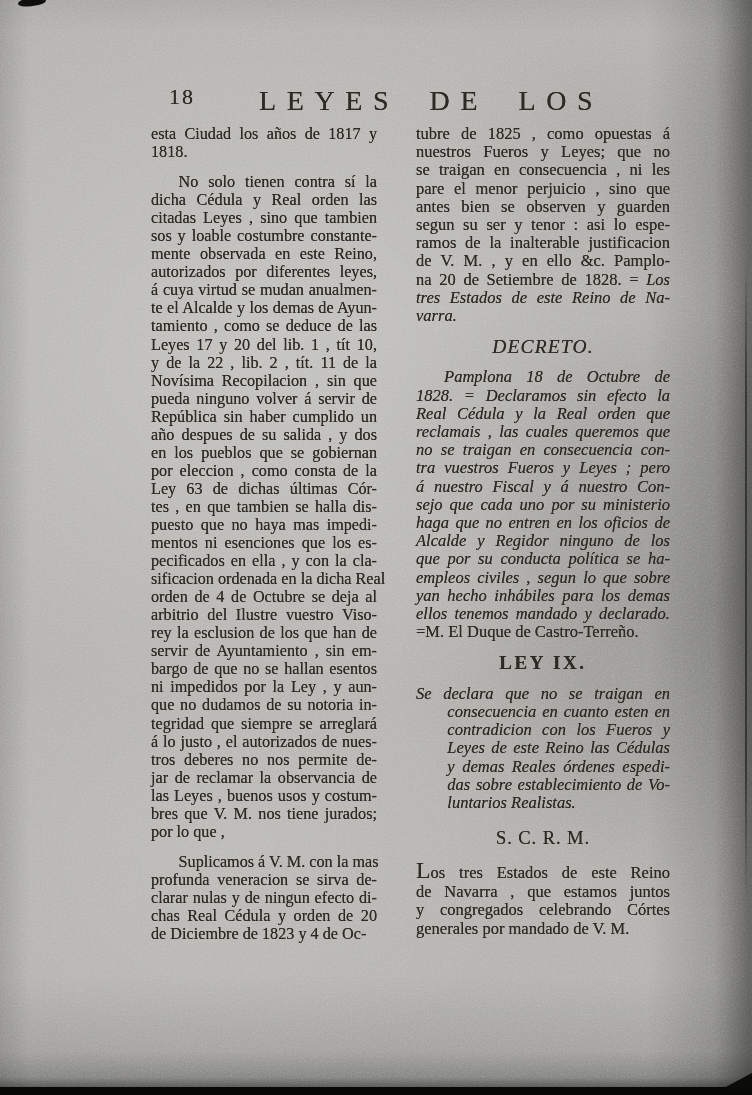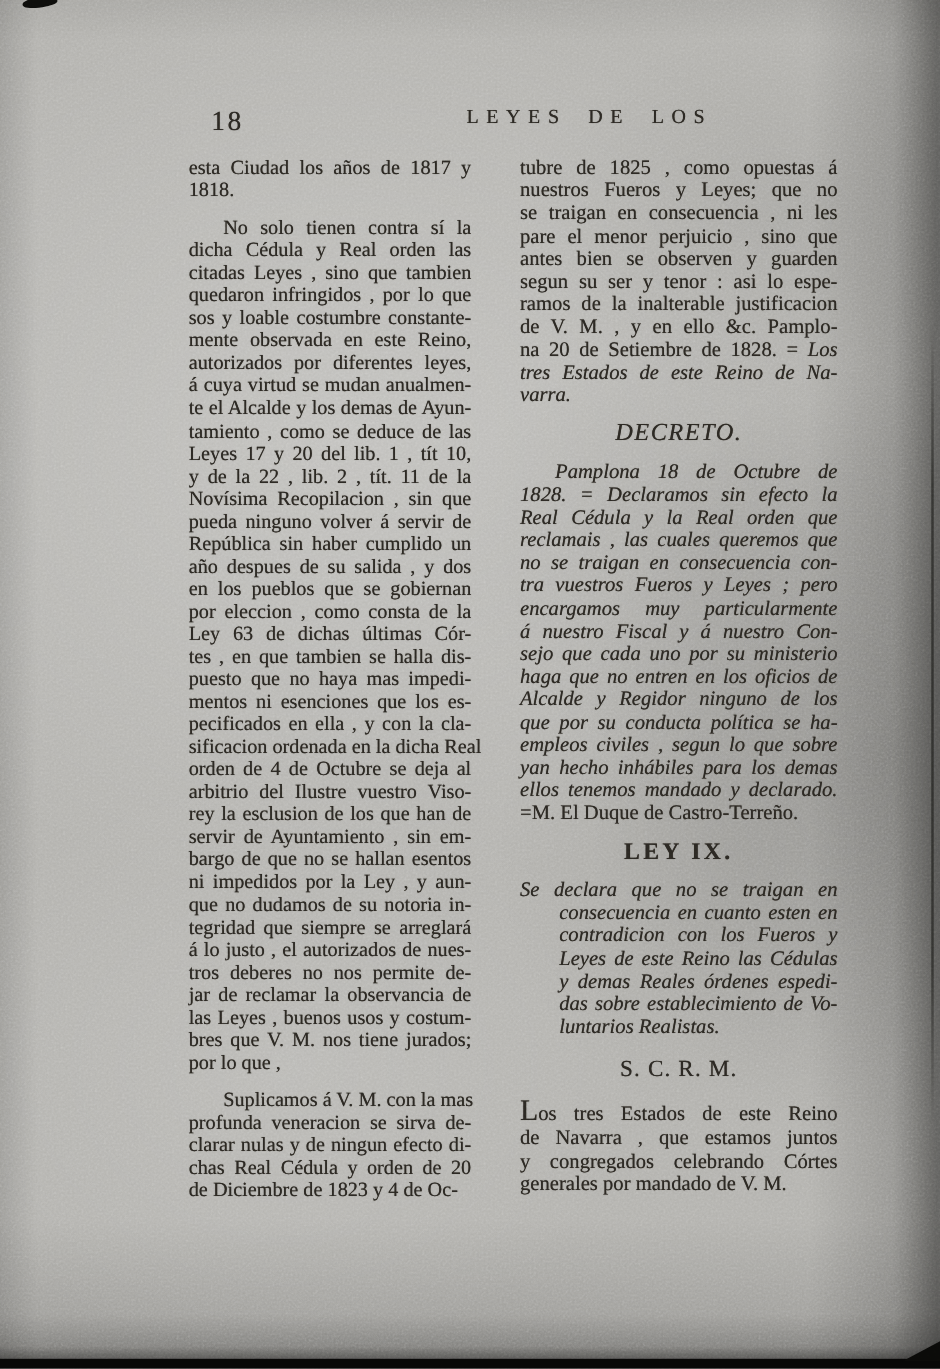--- a/index.html
+++ b/index.html
@@ -18,22 +18,22 @@
       radial-gradient(ellipse 260px 300px at 78% 62%, rgba(0,0,0,0.06), rgba(0,0,0,0) 75%),
       radial-gradient(ellipse 320px 420px at 94% 55%, rgba(0,0,0,0.14), rgba(0,0,0,0) 75%),
       linear-gradient(to right, rgba(0,0,0,0.12), rgba(0,0,0,0) 4%, rgba(0,0,0,0) 86%, rgba(0,0,0,0.16) 95%, rgba(0,0,0,0.45) 99.6%),
       linear-gradient(to bottom, rgba(0,0,0,0.06), rgba(0,0,0,0) 3%, rgba(0,0,0,0) 89%, rgba(0,0,0,0.10) 96%, rgba(0,0,0,0.35) 99.5%);
   }
   .txt{ text-shadow:0 0 0.6px rgba(42,38,30,0.85); }
 
   
   .header{position:absolute;left:139px;top:84px;width:545px;height:30px;}
   .pagenum{position:absolute;left:30px;top:0;font-size:22px;letter-spacing:2px;}
-  .runhead{position:absolute;left:120px;right:0;top:1px;text-align:center;
-    font-size:16px;letter-spacing:0.38em;word-spacing:0.45em;}
+  .runhead{position:absolute;left:120px;right:0;top:1px;
+    font-size:28px;letter-spacing:0.38em;word-spacing:0.45em;}
 
   
   .col{position:absolute;top:113px;}
   .col-left{left:139px;width:250px;font-size:16.2px;line-height:18.05px;}
   .col-right{left:404px;width:278px;font-size:16.5px;line-height:18.2px;}
 
   .block{margin:12px;}
   .line{text-align:justify;text-align-last:justify;white-space:nowrap;}
   .para .line:last-child{text-align-last:left;}
   .s-italic .line{font-style:italic;}
@@ -76,21 +76,20 @@
 
   <div class="col col-left txt" id="left-col">
       <div class="block para s-roman ind-none n-paragraph-continued">
         <div class="line">esta Ciudad los años de 1817 y</div>
         <div class="line">1818.</div>
       </div>
       <div class="block para s-roman ind-first n-paragraph-no-solo">
         <div class="line">No solo tienen contra sí la</div>
         <div class="line">dicha Cédula y Real orden las</div>
         <div class="line">citadas Leyes , sino que tambien</div>
-        <div class="line">quedaron infringidos , por lo que</div>
         <div class="line">sos y loable costumbre constante-</div>
         <div class="line">mente observada en este Reino,</div>
         <div class="line">autorizados por diferentes leyes,</div>
         <div class="line">á cuya virtud se mudan anualmen-</div>
         <div class="line">te el Alcalde y los demas de Ayun-</div>
         <div class="line">tamiento , como se deduce de las</div>
         <div class="line">Leyes 17 y 20 del lib. 1 , tít 10,</div>
         <div class="line">y de la 22 , lib. 2 , tít. 11 de la</div>
         <div class="line">Novísima Recopilacion , sin que</div>
         <div class="line">pueda ninguno volver á servir de</div>
@@ -142,21 +141,20 @@
         <div class="line"><span class="seg-i">varra.</span></div>
       </div>
       <div class="block heading s-italic ind-none n-decreto-heading">DECRETO.</div>
       <div class="block para s-italic ind-first n-paragraph-decreto">
         <div class="line">Pamplona 18 de Octubre de</div>
         <div class="line">1828. = Declaramos sin efecto la</div>
         <div class="line">Real Cédula y la Real orden que</div>
         <div class="line">reclamais , las cuales queremos que</div>
         <div class="line">no se traigan en consecuencia con-</div>
         <div class="line">tra vuestros Fueros y Leyes ; pero</div>
-        <div class="line">encargamos muy particularmente</div>
         <div class="line">á nuestro Fiscal y á nuestro Con-</div>
         <div class="line">sejo que cada uno por su ministerio</div>
         <div class="line">haga que no entren en los oficios de</div>
         <div class="line">Alcalde y Regidor ninguno de los</div>
         <div class="line">que por su conducta política se ha-</div>
         <div class="line">empleos civiles , segun lo que sobre</div>
         <div class="line">yan hecho inhábiles para los demas</div>
         <div class="line">ellos tenemos mandado y declarado.</div>
         <div class="line"><span class="seg-r">=M. El Duque de Castro-Terreño.</span></div>
       </div>

